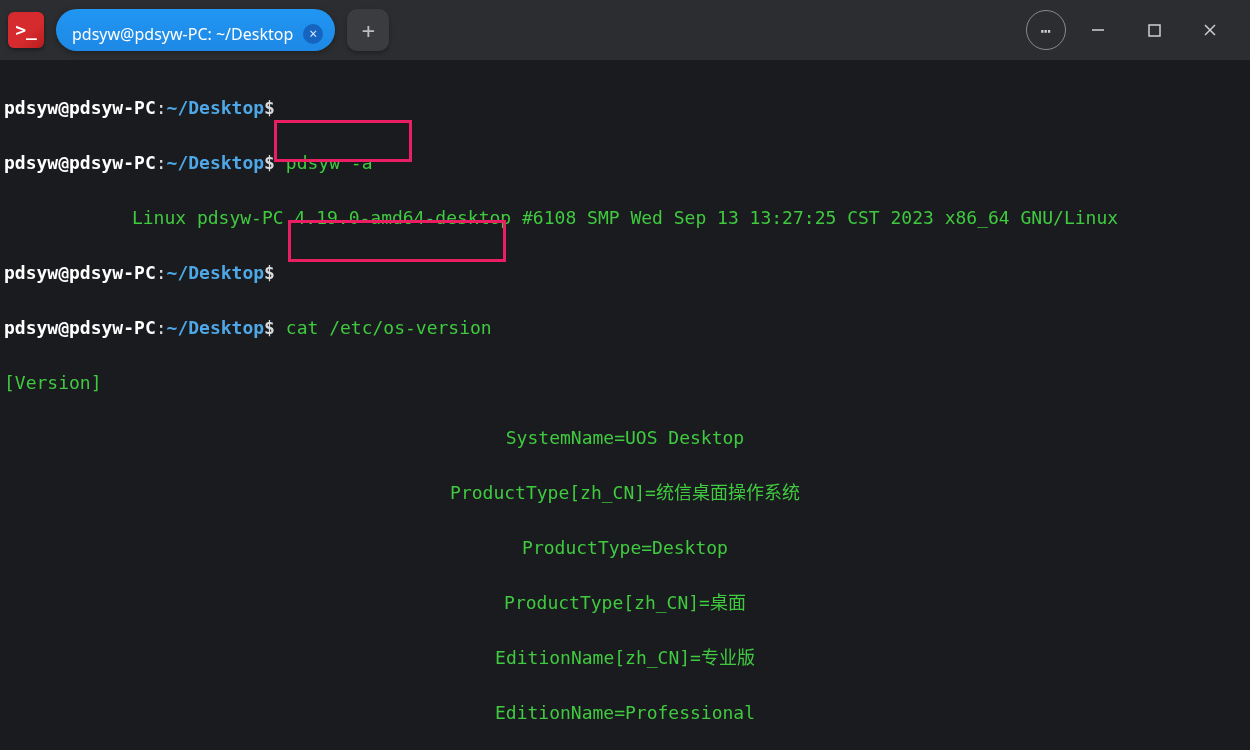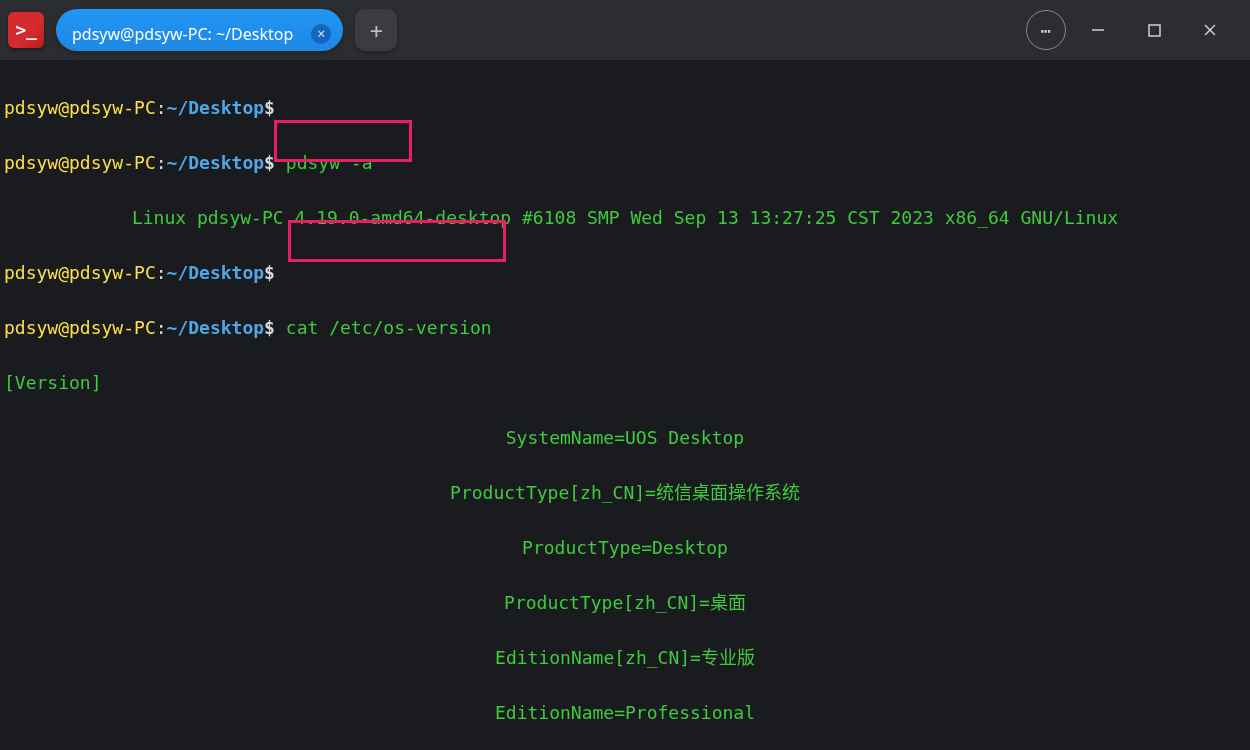--- a/index.html
+++ b/index.html
@@ -30,21 +30,21 @@
     flex-shrink: 0;
   }
   .app-icon span { transform: translateY(-1px); }
 
   .tab {
     display: flex; align-items: center;
     height: 42px;
     background: linear-gradient(180deg,#2196f3 0%, #1e88e5 100%);
     border-radius: 21px;
     padding: 8px 12px 0 16px;
-    gap: 18px;
+    gap: 10px;
     color: #fff;
     font-size: 16px;
     font-family: "Segoe UI", "Noto Sans", sans-serif;
     box-shadow: 0 2px 6px rgba(0,0,0,.3);
   }
   .tab .close {
     width: 20px; height:20px; border-radius:50%;
     background:#1565c0;
     display:flex;align-items:center;justify-content:center;
     color:#cfe7ff; font-size:14px; line-height:1;
@@ -74,21 +74,21 @@
 
   
   .term {
     position: relative;
     padding: 6px 4px 4px 4px;
     font-size: 18px;
     line-height: 27.5px;
     white-space: pre;
     letter-spacing: 0px;
   }
-  .c-orange { color:#fde047; font-weight:400; }
+  .c-orange { color:#ffffff; font-weight:700; }
   .c-white  { color:#d7d9dc; }
   .c-cyan   { color:#4ea7e6; font-weight:600; }
   .c-dollar { color:#d7d9dc; font-weight:600; }
   .c-cmd    { color:#3fca3f; }
   .c-out    { color:#3fca3f;text-align:center; }
   .c-bracket{ color:#3fca3f; }
 
   .hl {
     position:absolute;
     border:3px solid #e91e63;

